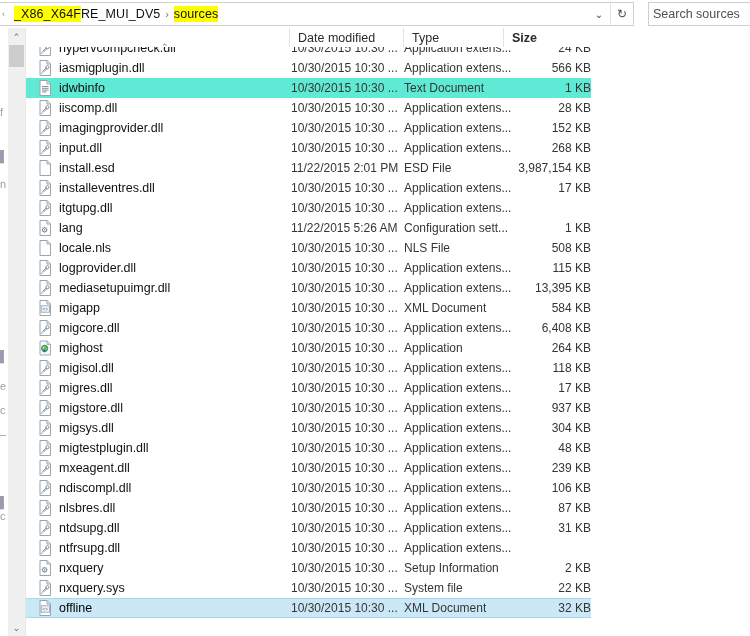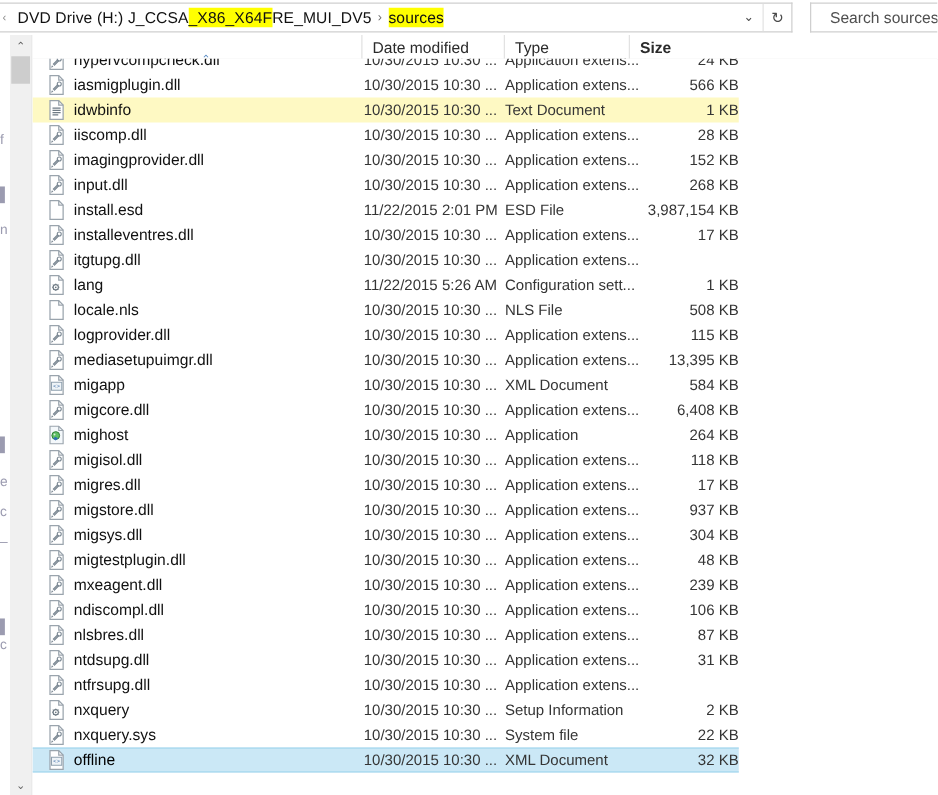--- a/index.html
+++ b/index.html
@@ -90,21 +90,21 @@
   .search-box {
     position: absolute;
     left: 648px; top: 2px;
     width: 102px; height: 24px;
     border: 1px solid #cfcfcf;
     border-right: none;
     box-sizing: border-box;
     background: #ffffff;
     display: flex;
     align-items: center;
-    padding-left: 15px;
+    padding-left: 4px;
   }
   .search-placeholder {
     color: #4f4f4f;
     font-size: 12.5px;
     white-space: nowrap;
   }
 
   
   .nav-clip {
     position: absolute;
@@ -197,21 +197,21 @@
     box-sizing: border-box;
     display: flex;
     align-items: center;
   }
   .row.selected {
     background: #cbe8f6;
     border-top: 1px solid #a6d8ee;
     border-bottom: 1px solid #a6d8ee;
   }
   .row.hovered {
-    background: #fef9c3;
+    background: #5eead4;
   }
   .cell-name {
     position: absolute;
     left: 12px;
     display: flex;
     align-items: center;
     white-space: nowrap;
   }
   .cell-date {
     position: absolute;
@@ -255,21 +255,20 @@
 </head>
 <body>
 
 <div id="app">
 
   <div class="addressbar-row">
 
     <div class="address-box">
       <span class="addr-back-chevron">‹</span>
       <div class="crumb-wrap">
-        <span class="crumb-seg">DVD Drive (H:) J_CCSA</span>
           <span class="crumb-seg crumb-hl">_X86_X64F</span>
           <span class="crumb-seg">RE_MUI_DV5</span>
         <span class="crumb-sep">›</span>
         <span class="crumb-seg crumb-hl">sources</span>
       </div>
       <div class="addr-right">
         <div class="addr-dropdown">⌄</div>
         <div class="addr-refresh">↻</div>
       </div>
     </div>

